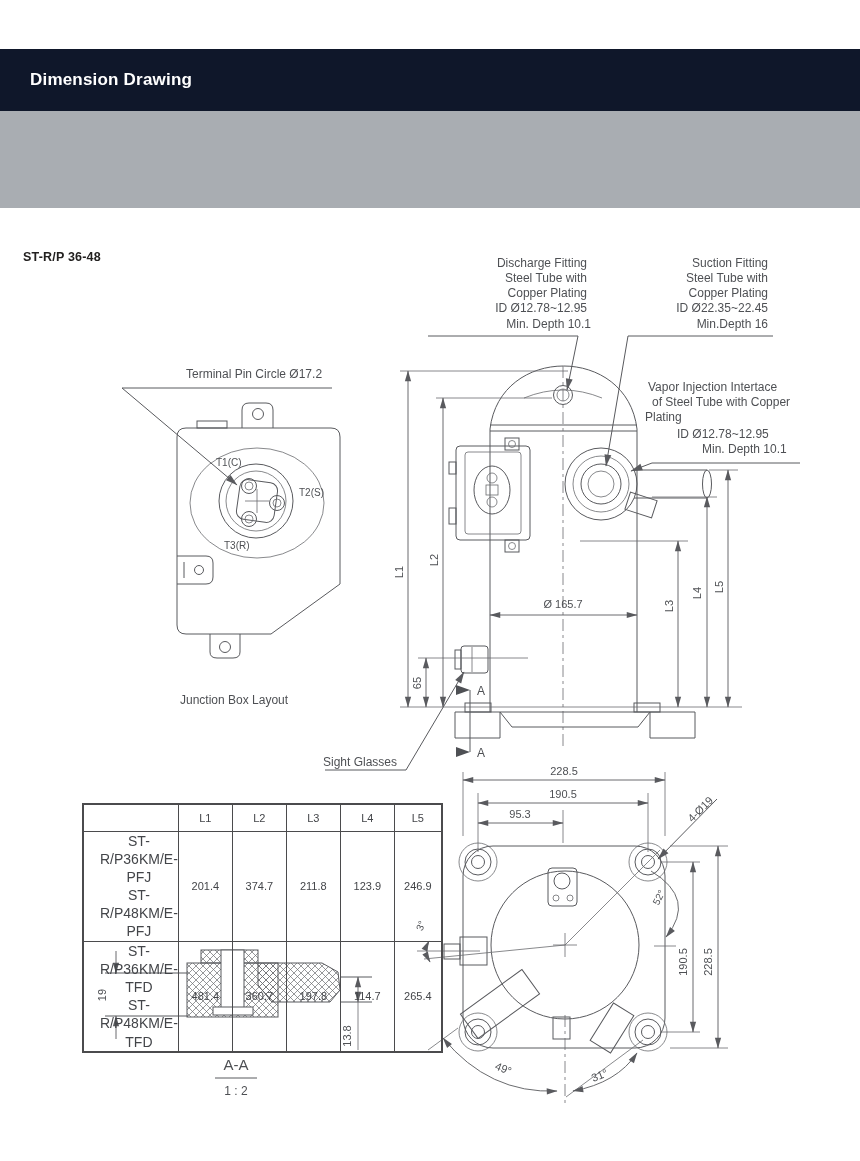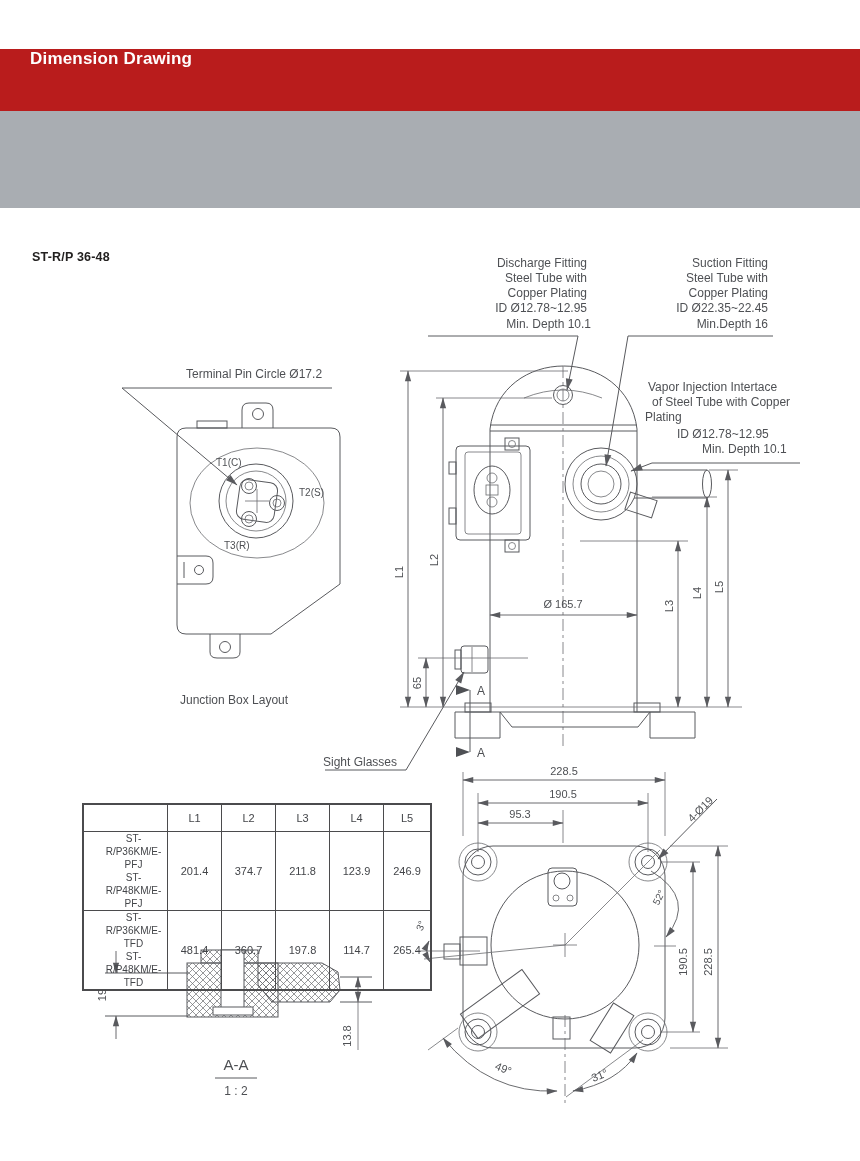--- a/index.html
+++ b/index.html
@@ -1,24 +1,24 @@
 <!DOCTYPE html>
 <html><head>
 <meta charset="utf-8">
 <style>
   html,body{margin:0;padding:0;}
   body{width:860px;height:1161px;position:relative;background:#ffffff;
        font-family:"Liberation Sans",sans-serif;overflow:hidden;}
   .header-bar{position:absolute;left:0;top:49px;width:860px;height:62px;
-       background:#b91c1c;display:flex;align-items:flex-start;}
+       background:#0f172a;display:flex;align-items:center;}
   .header-bar .title{color:#ffffff;font-size:17px;font-weight:bold;
        letter-spacing:.2px;margin-left:30px;}
   .gray-band{position:absolute;left:0;top:111px;width:860px;height:97px;
        background:#a9adb2;}
-  .model-label{position:absolute;left:32px;top:250px;font-size:12.5px;
+  .model-label{position:absolute;left:23px;top:250px;font-size:12.5px;
        font-weight:bold;color:#232120;letter-spacing:.2px;}
   svg{position:absolute;left:0;top:0;}
   .ln{stroke:#595a5e;stroke-width:1;fill:none;}
   .lnf{stroke:#595a5e;stroke-width:1;fill:#ffffff;}
   .thin{stroke:#6a6b6e;stroke-width:.8;fill:none;}
   .cl{stroke:#6a6b6e;stroke-width:.8;fill:none;stroke-dasharray:12 4 3 4;}
   .dim{stroke:#595a5e;stroke-width:.9;fill:none;}
   .cad{fill:#4e5054;font-family:"Liberation Sans",sans-serif;}
   .s12{font-size:12px;}
   .s11{font-size:11px;}
@@ -27,21 +27,21 @@
   .mid{text-anchor:middle;}
   .end{text-anchor:end;}
   .tbl-wrap{position:absolute;left:82px;top:803px;}
   table{border-collapse:collapse;table-layout:fixed;}
   td,th{border:1px solid #4b4b4d;padding:0;text-align:center;vertical-align:middle;
        color:#434549;font-weight:normal;}
   table{border:2px solid #4b4b4d;}
   .c0{width:83px;} .c{width:53px;} .cl5{width:46px;}
   .hrow{height:27px;font-size:11px;}
   .drow{height:38px;font-size:11px;}
-  .model-cell{font-size:10px;line-height:1.3;padding-left:16px;}
+  .model-cell{font-size:14px;line-height:1.3;padding-left:16px;}
 </style>
 </head>
 <body>
 
 <div class="header-bar">
   <div class="title">Dimension Drawing</div>
 </div>
 <div class="gray-band"></div>
 <div class="model-label">ST-R/P 36-48</div>
 

